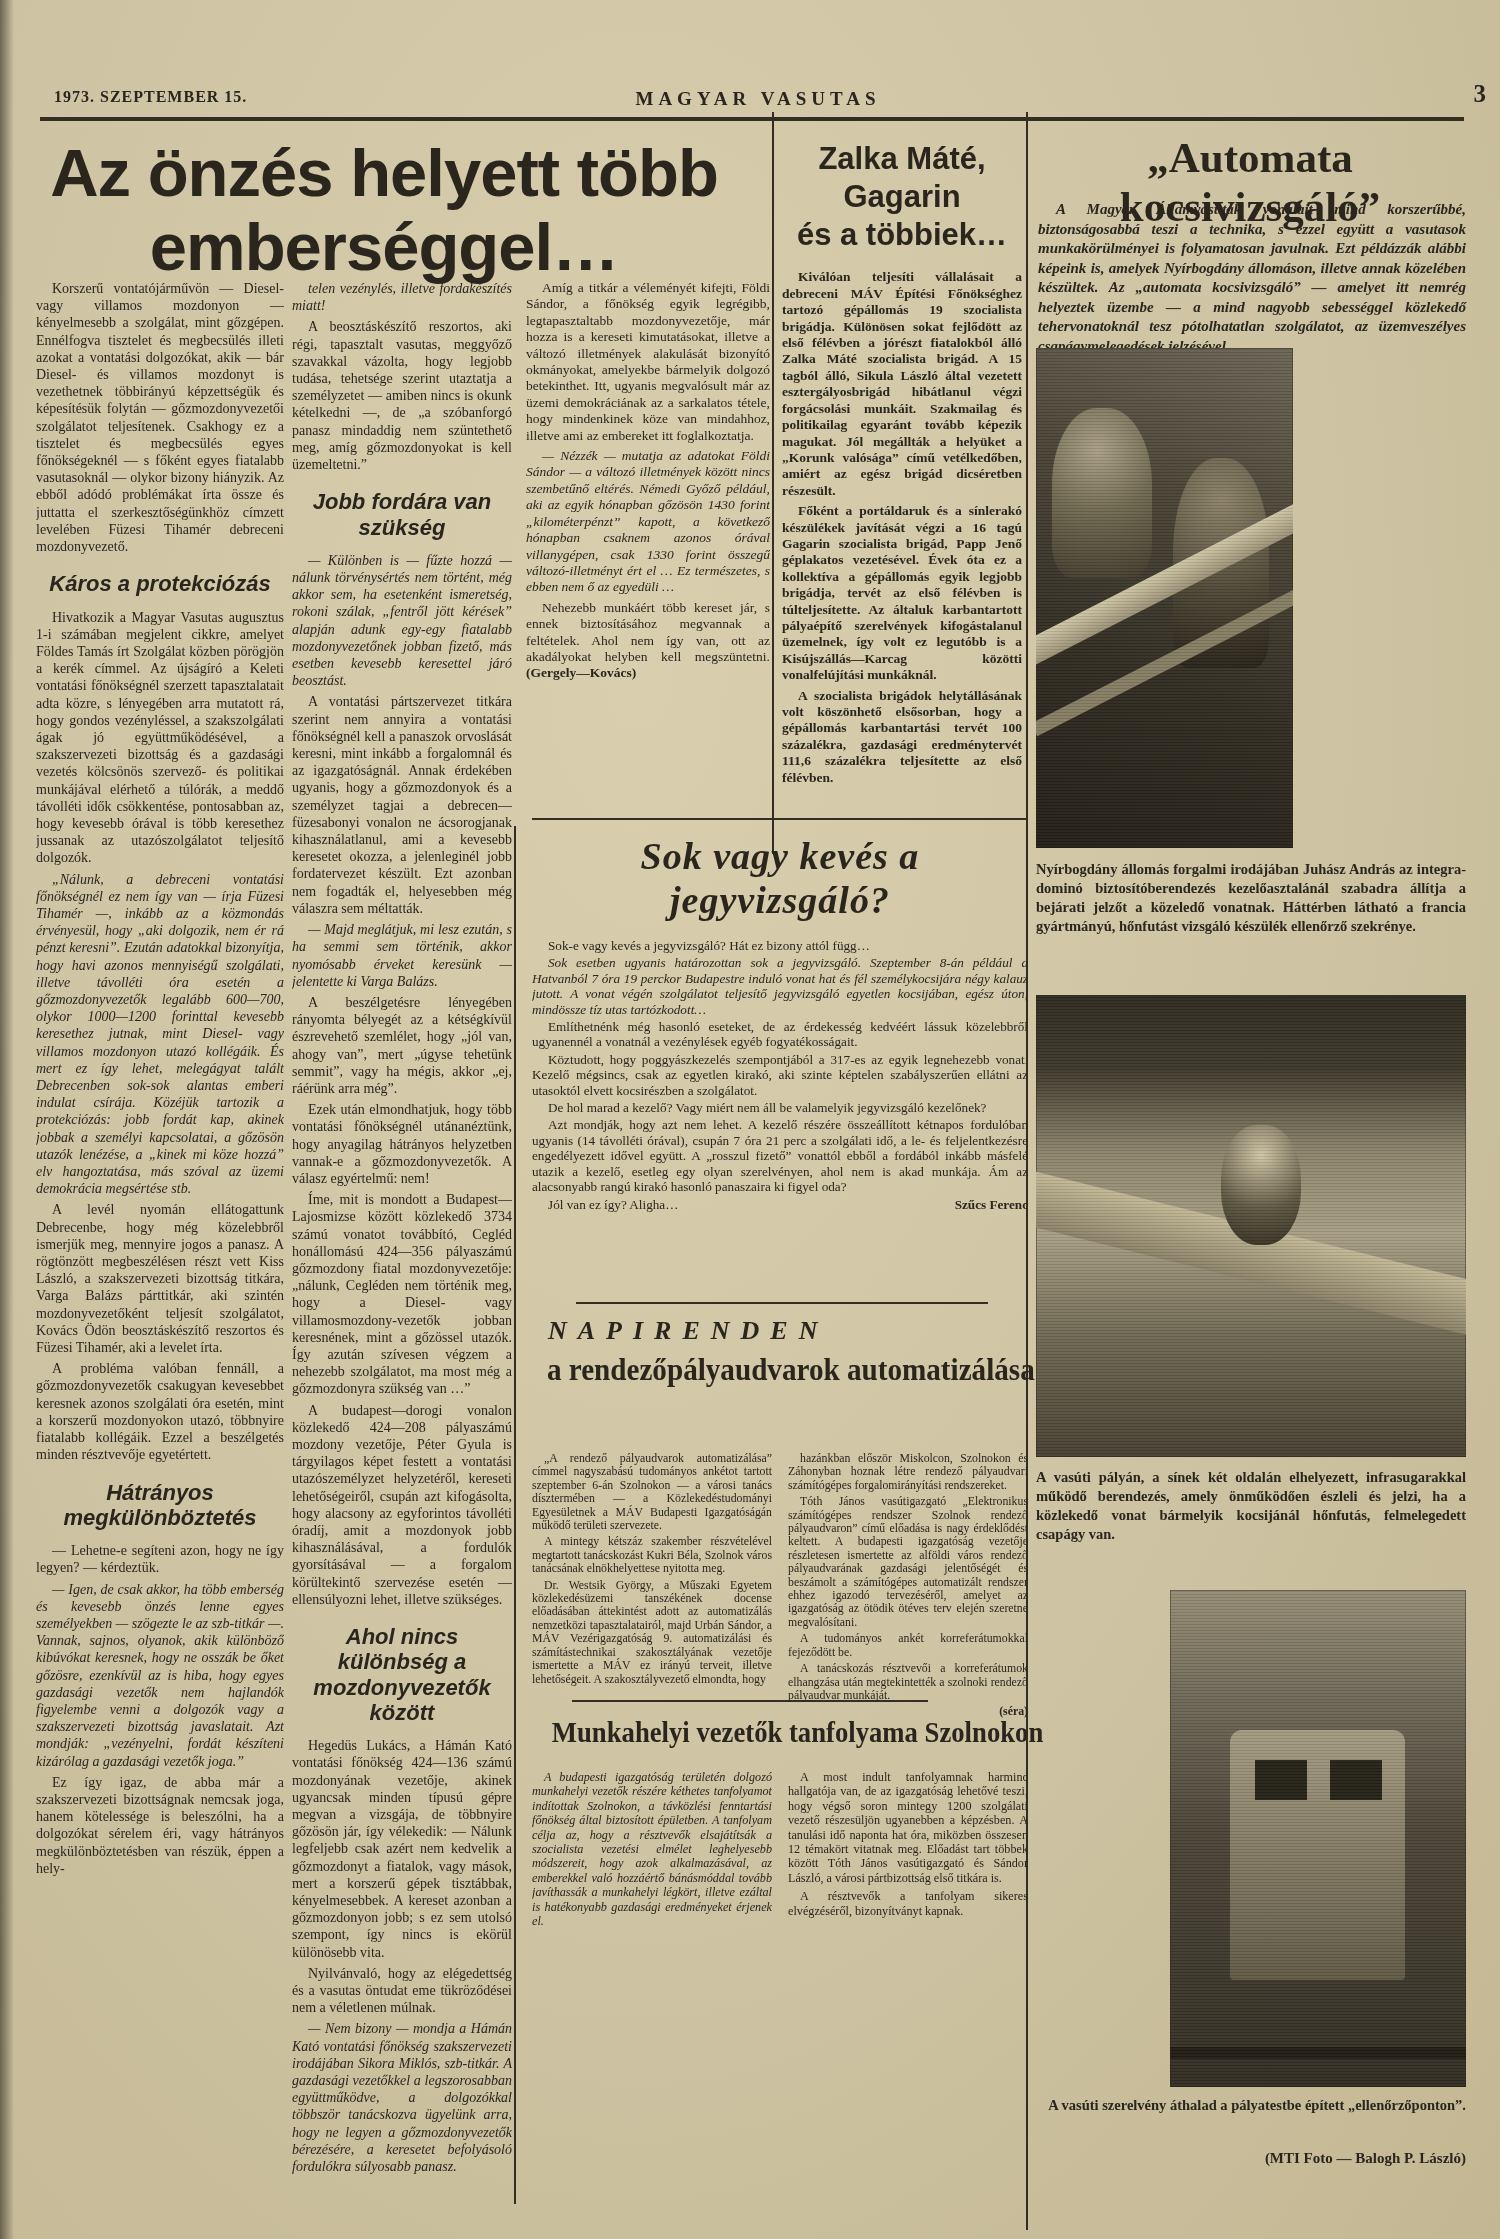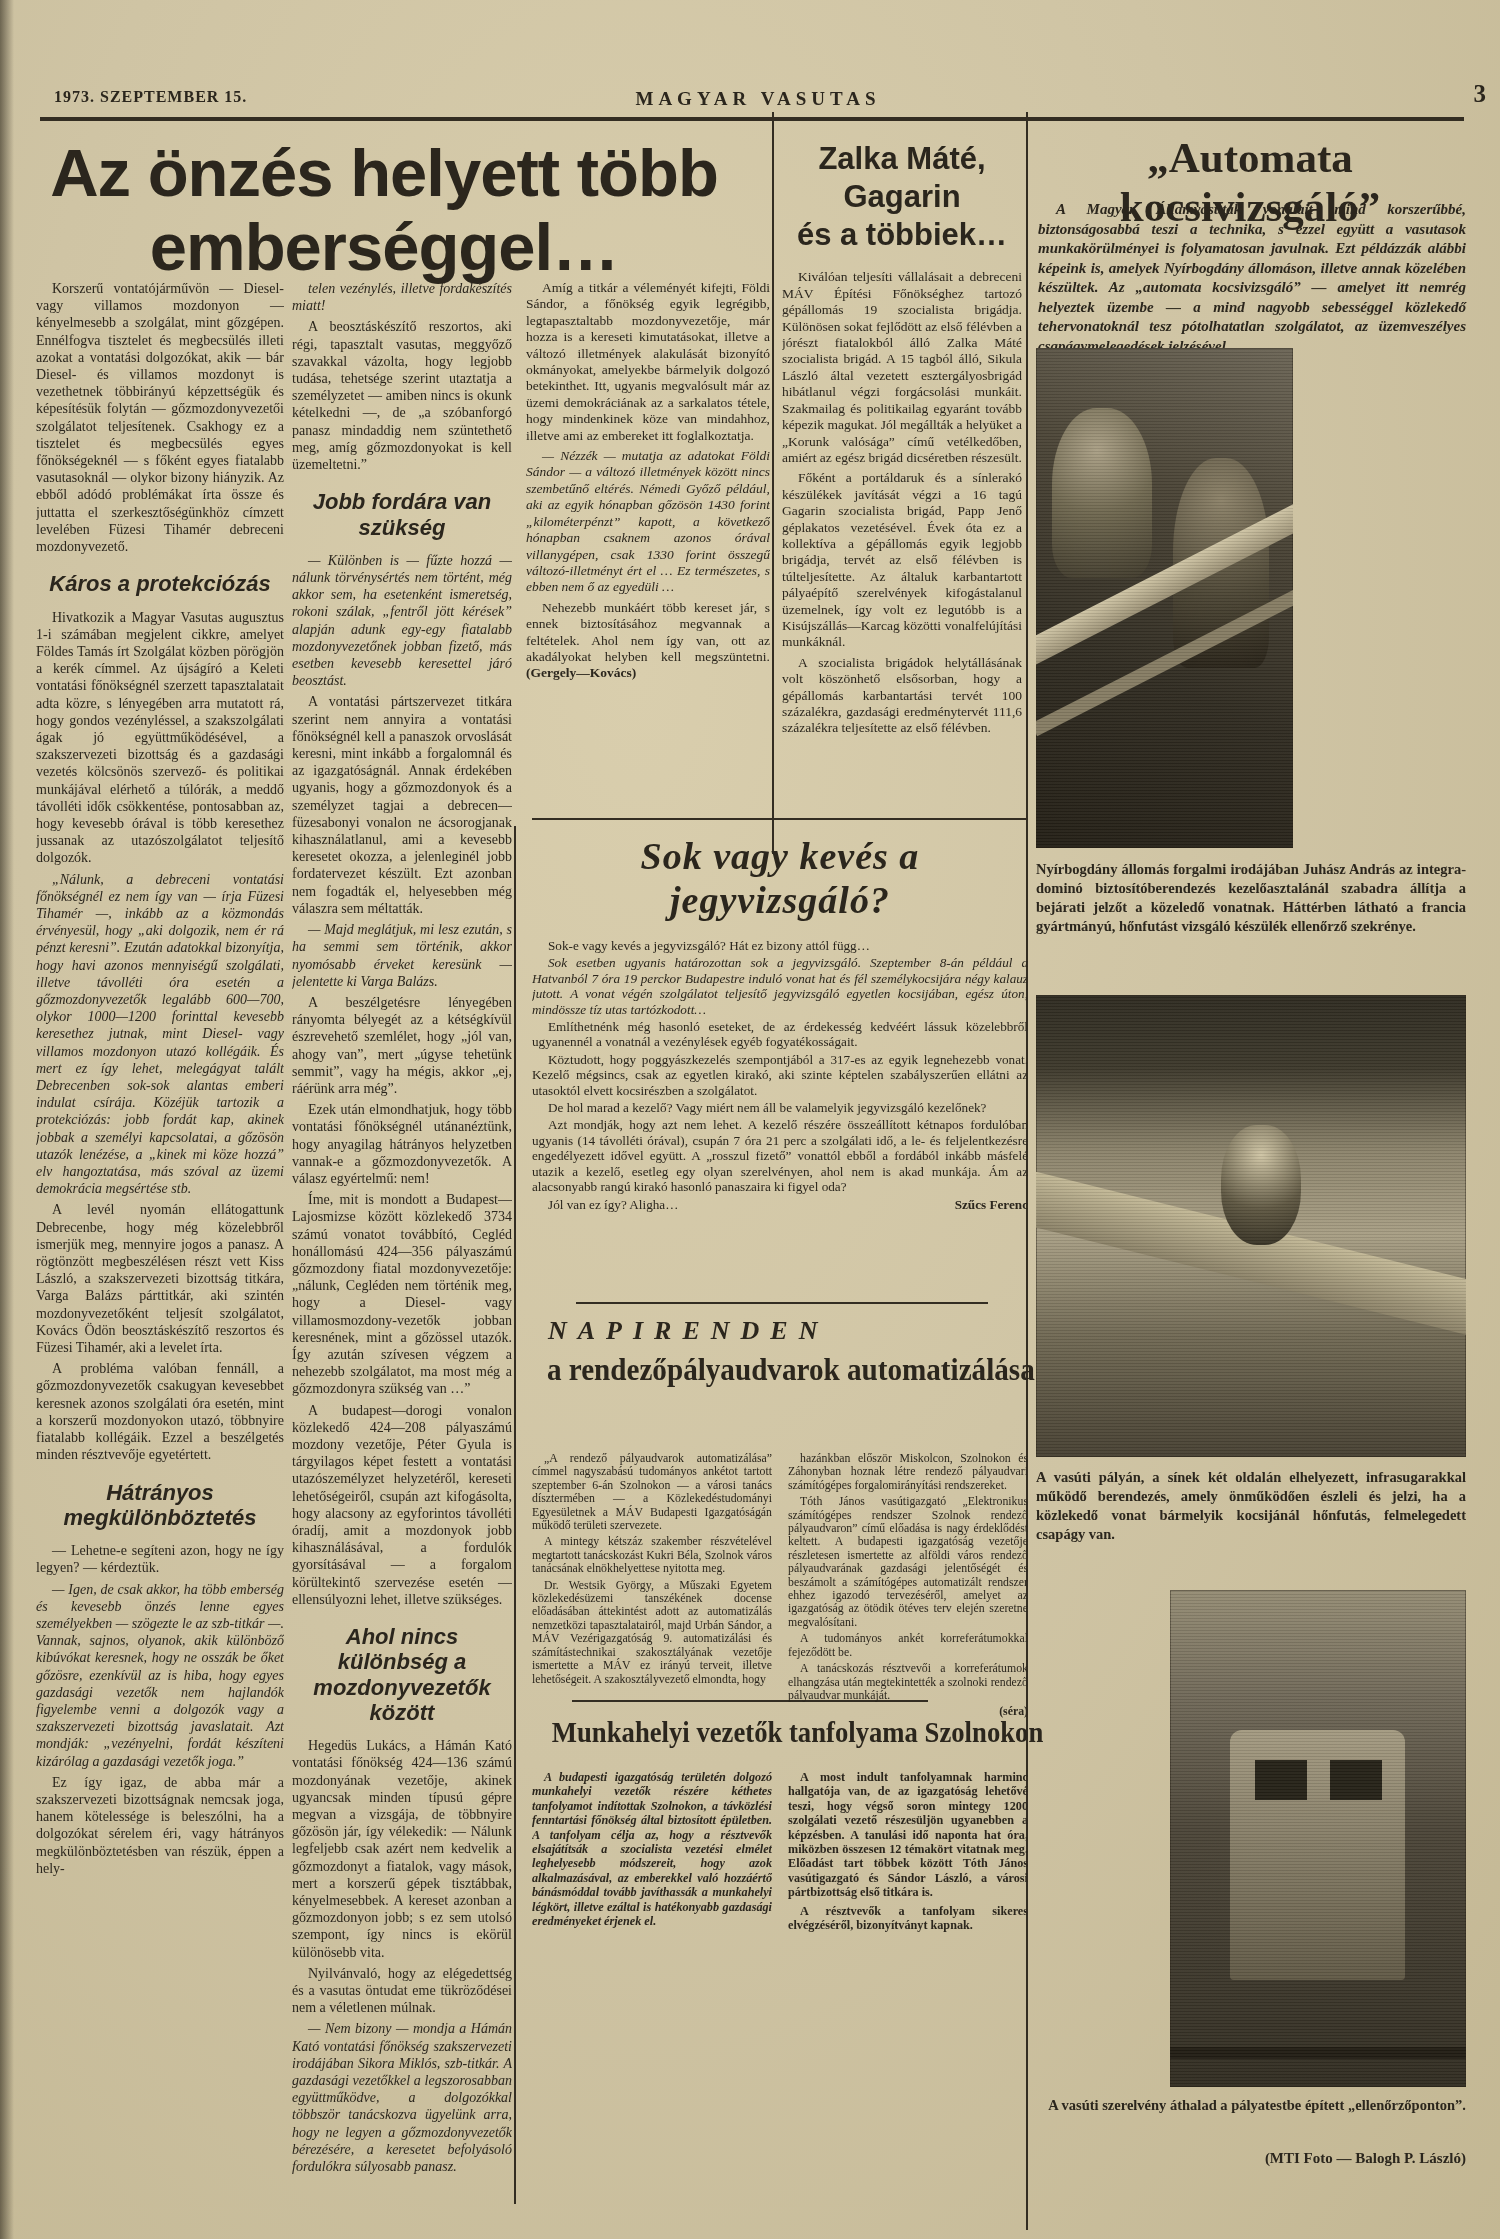--- a/index.html
+++ b/index.html
@@ -29,21 +29,21 @@
   .subhead{font-family:"Liberation Sans",sans-serif;font-weight:700;font-style:italic;
     text-align:center;font-size:22px;line-height:1.15;margin:16px 0 12px;text-indent:0;}
   .byline-inline{font-weight:700;}
   
   .vrule{width:2px;}
   .hrule{height:2px;}
   
   .zalka{left:782px;top:140px;width:240px;height:682px;overflow:hidden;}
   .zalka-head{font-family:"Liberation Sans",sans-serif;font-weight:700;font-size:31px;
     line-height:1.22;text-align:center;white-space:pre-line;margin:0 0 16px;}
-  .zalka .para{font-size:13.5px;line-height:16.4px;}
+  .zalka .para{font-size:13.5px;line-height:16.4px;font-weight:bold;}
   
   .automata-head{left:1034px;top:133px;width:432px;text-align:center;font-weight:700;font-size:43px;letter-spacing:0px;}
   .automata-lead{left:1038px;top:200px;width:428px;font-weight:700;font-style:italic;
     font-size:15px;line-height:19.5px;text-align:justify;text-indent:18px;}
   .caption{font-weight:700;font-size:14.5px;line-height:19px;text-align:justify;}
   .caption.centered{text-align:right;}
   .credit{font-weight:700;font-size:15px;text-align:right;}
   
   .photo{position:absolute;overflow:hidden;box-shadow:0 0 0 1px rgba(40,34,22,.45) inset;}
   .photo::after{content:"";position:absolute;inset:0;
@@ -74,21 +74,21 @@
     transform:scaleX(.94);transform-origin:center;white-space:nowrap;}
   .smallcol{position:absolute;top:1410px;overflow:hidden;font-size:11.8px;line-height:13.4px;margin-top:42px;}
   .smallcol .para{margin-bottom:3px;text-indent:12px;}
   .napA{left:532px;width:240px;height:290px;}
   .napB{left:788px;width:240px;height:290px;}
   .byline-right{text-align:right;font-weight:700;margin-top:2px;}
   
   .munk-head{left:532px;top:1716px;width:496px;text-align:center;font-weight:700;font-size:29px;
     transform:scaleX(.92);transform-origin:center;white-space:nowrap;}
   .munkcol{position:absolute;top:1770px;overflow:hidden;font-size:12.2px;line-height:14.4px;}
-  .munkcol .para{margin-bottom:4px;text-indent:12px;font-weight:bold;}
+  .munkcol .para{margin-bottom:4px;text-indent:12px;}
   .munkA{left:532px;width:240px;height:230px;}
   .munkB{left:788px;width:240px;height:230px;}
 </style>
 </head>
 <body>
 
 <div class="page">
 
   <div class="abs dateline">1973. SZEPTEMBER 15.</div>
   <div class="abs masthead">MAGYAR VASUTAS</div>

